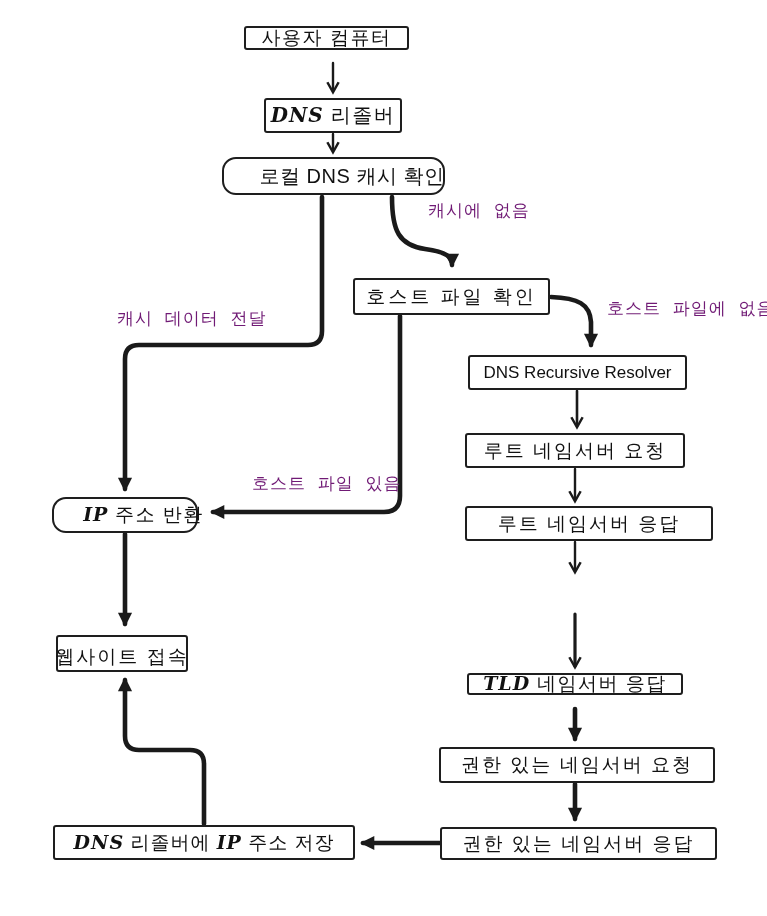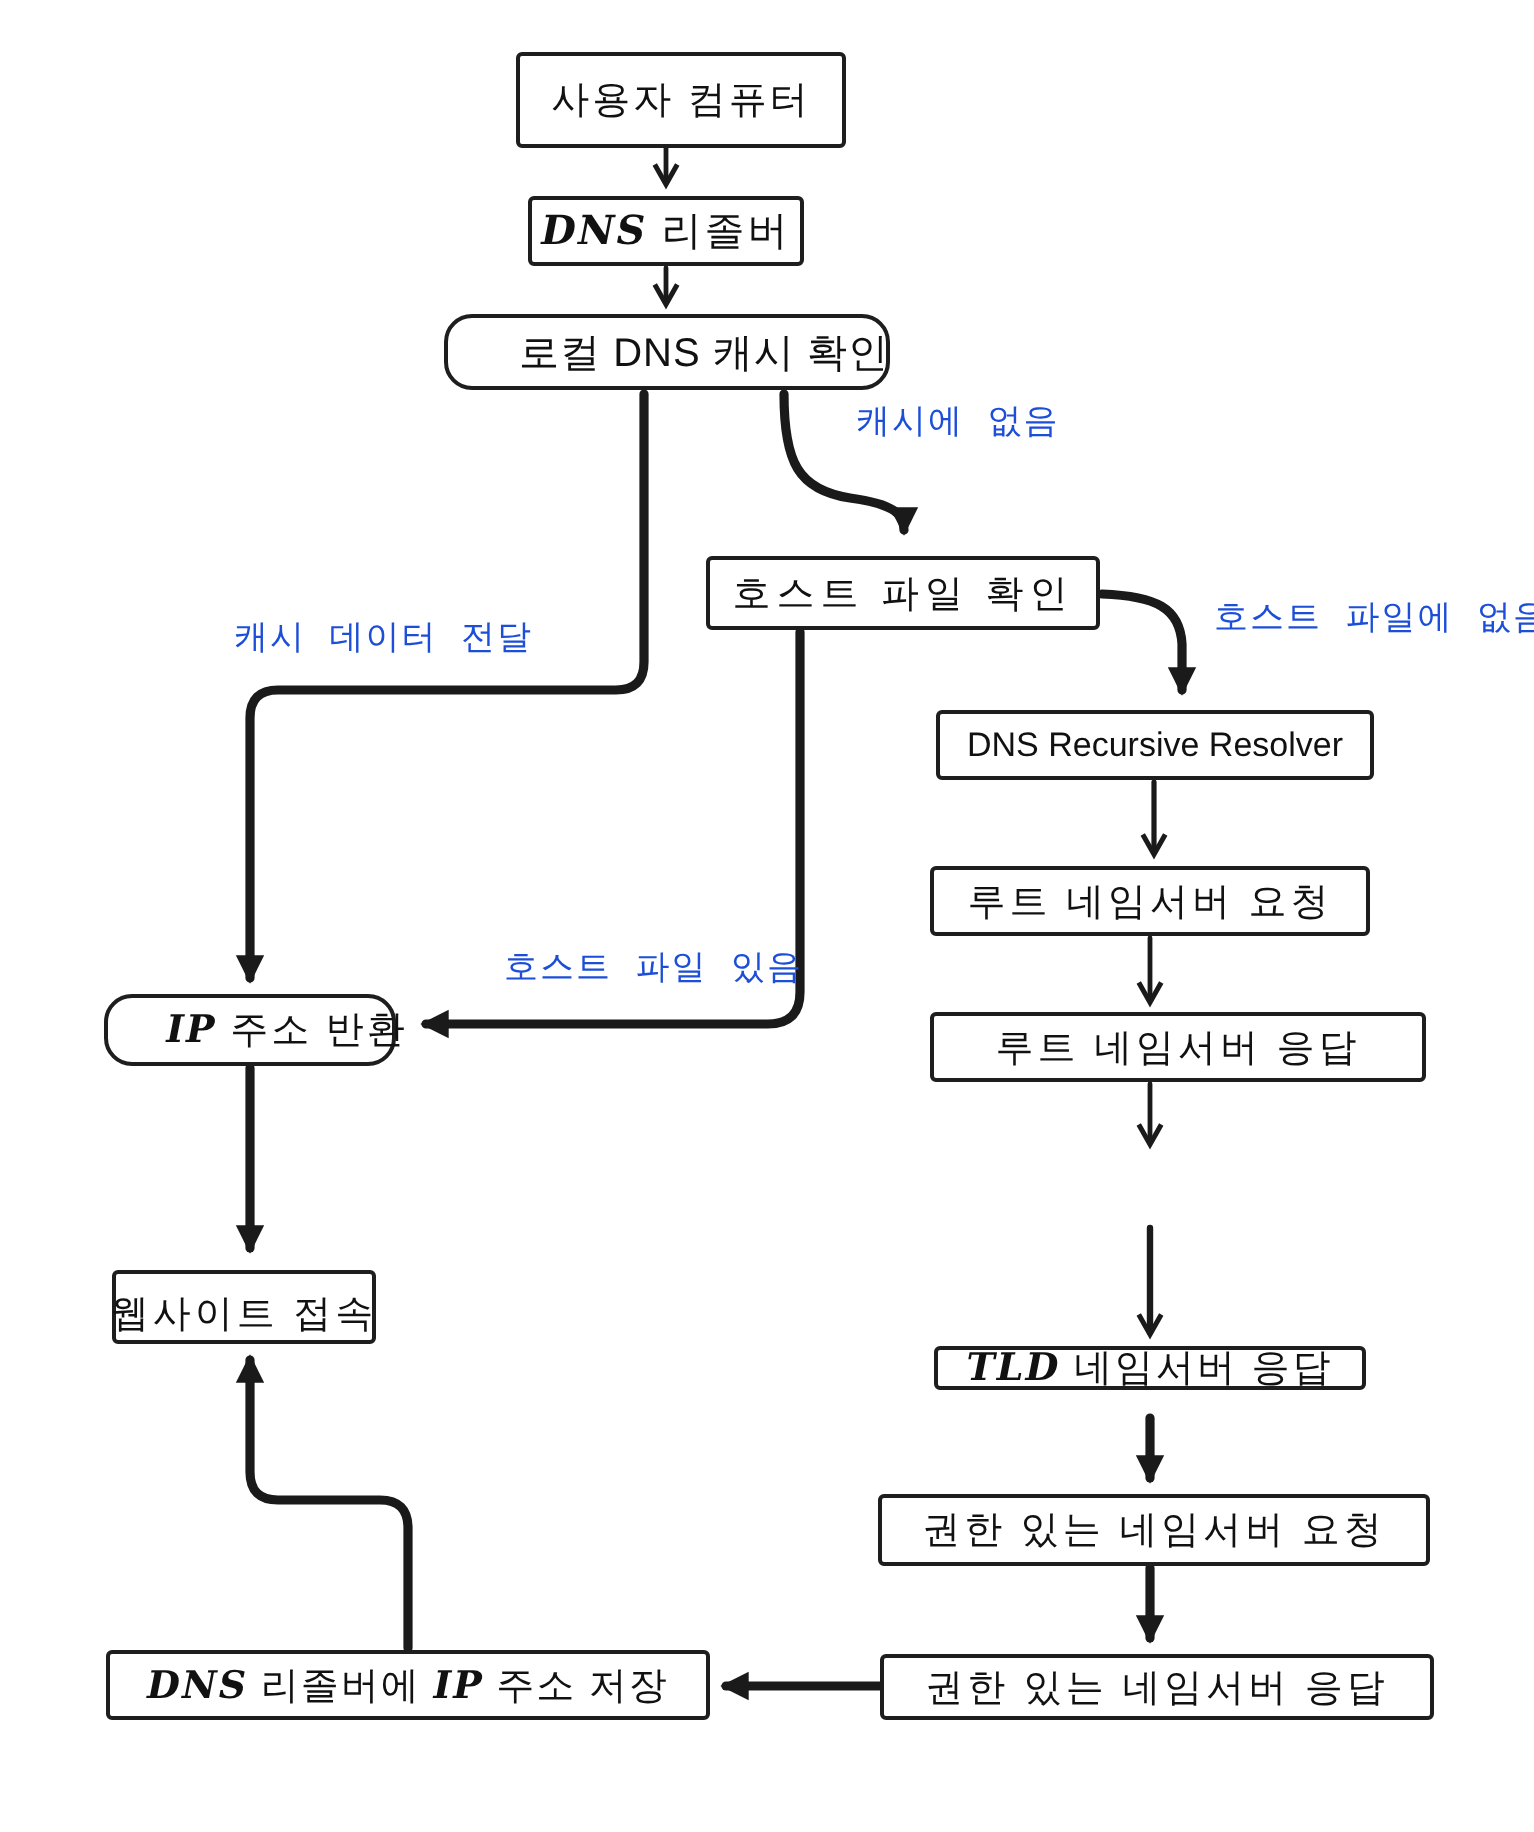--- a/index.html
+++ b/index.html
@@ -36,21 +36,21 @@
     font-style: italic;
     font-weight: 700;
     letter-spacing: 1px;
   }
   .edge-label {
     position: absolute;
     font-size: 17px;
     letter-spacing: 1px;
     word-spacing: 6px;
     white-space: nowrap;
-    color: #1d4ed8;
+    color: #701a75;
   }
 </style>
 </head>
 <body>
 
 <div id="canvas">
 
   <svg id="edges-svg" viewBox="0 0 767 916" xmlns="http://www.w3.org/2000/svg" fill="none">
     <defs>
       <marker id="tri" viewBox="0 0 12 12" refX="9" refY="6" markerWidth="17" markerHeight="17" markerUnits="userSpaceOnUse" orient="auto">
@@ -87,21 +87,21 @@
       <path d="M204,824 L204,764 Q204,750 190,750 L139,750 Q125,750 125,736 L125,680" stroke-width="4.6" marker-end="url(#tri)"></path>
 
       <path d="M322,197 L322,331 Q322,345 308,345 L139,345 Q125,345 125,359 L125,489" stroke-width="4.6" marker-end="url(#tri)"></path>
 
       <path d="M400,316 L400,496 Q400,512 384,512 L213,512" stroke-width="4.6" marker-end="url(#tri)"></path>
 
       <path d="M125,534 L125,624" stroke-width="4.6" marker-end="url(#tri)"></path>
     </g>
   </svg>
 
-  <div class="node" style="left:258px; top:26px; width:165px; height:48px;">
+  <div class="node" style="left:244px; top:26px; width:165px; height:24px;">
     <span>사용자 컴퓨터</span>
   </div>
 
   <div class="node" style="left:264px; top:98px; width:138px; height:35px; font-size:20px;">
     <span><span class="hand">DNS</span><span> 리졸버</span></span>
   </div>
 
   <div class="node rounded" style="left:222px; top:157px; width:223px; height:38px; font-size:20px; letter-spacing:0.5px;">
     <span>로컬 DNS 캐시 확인</span>
   </div>

